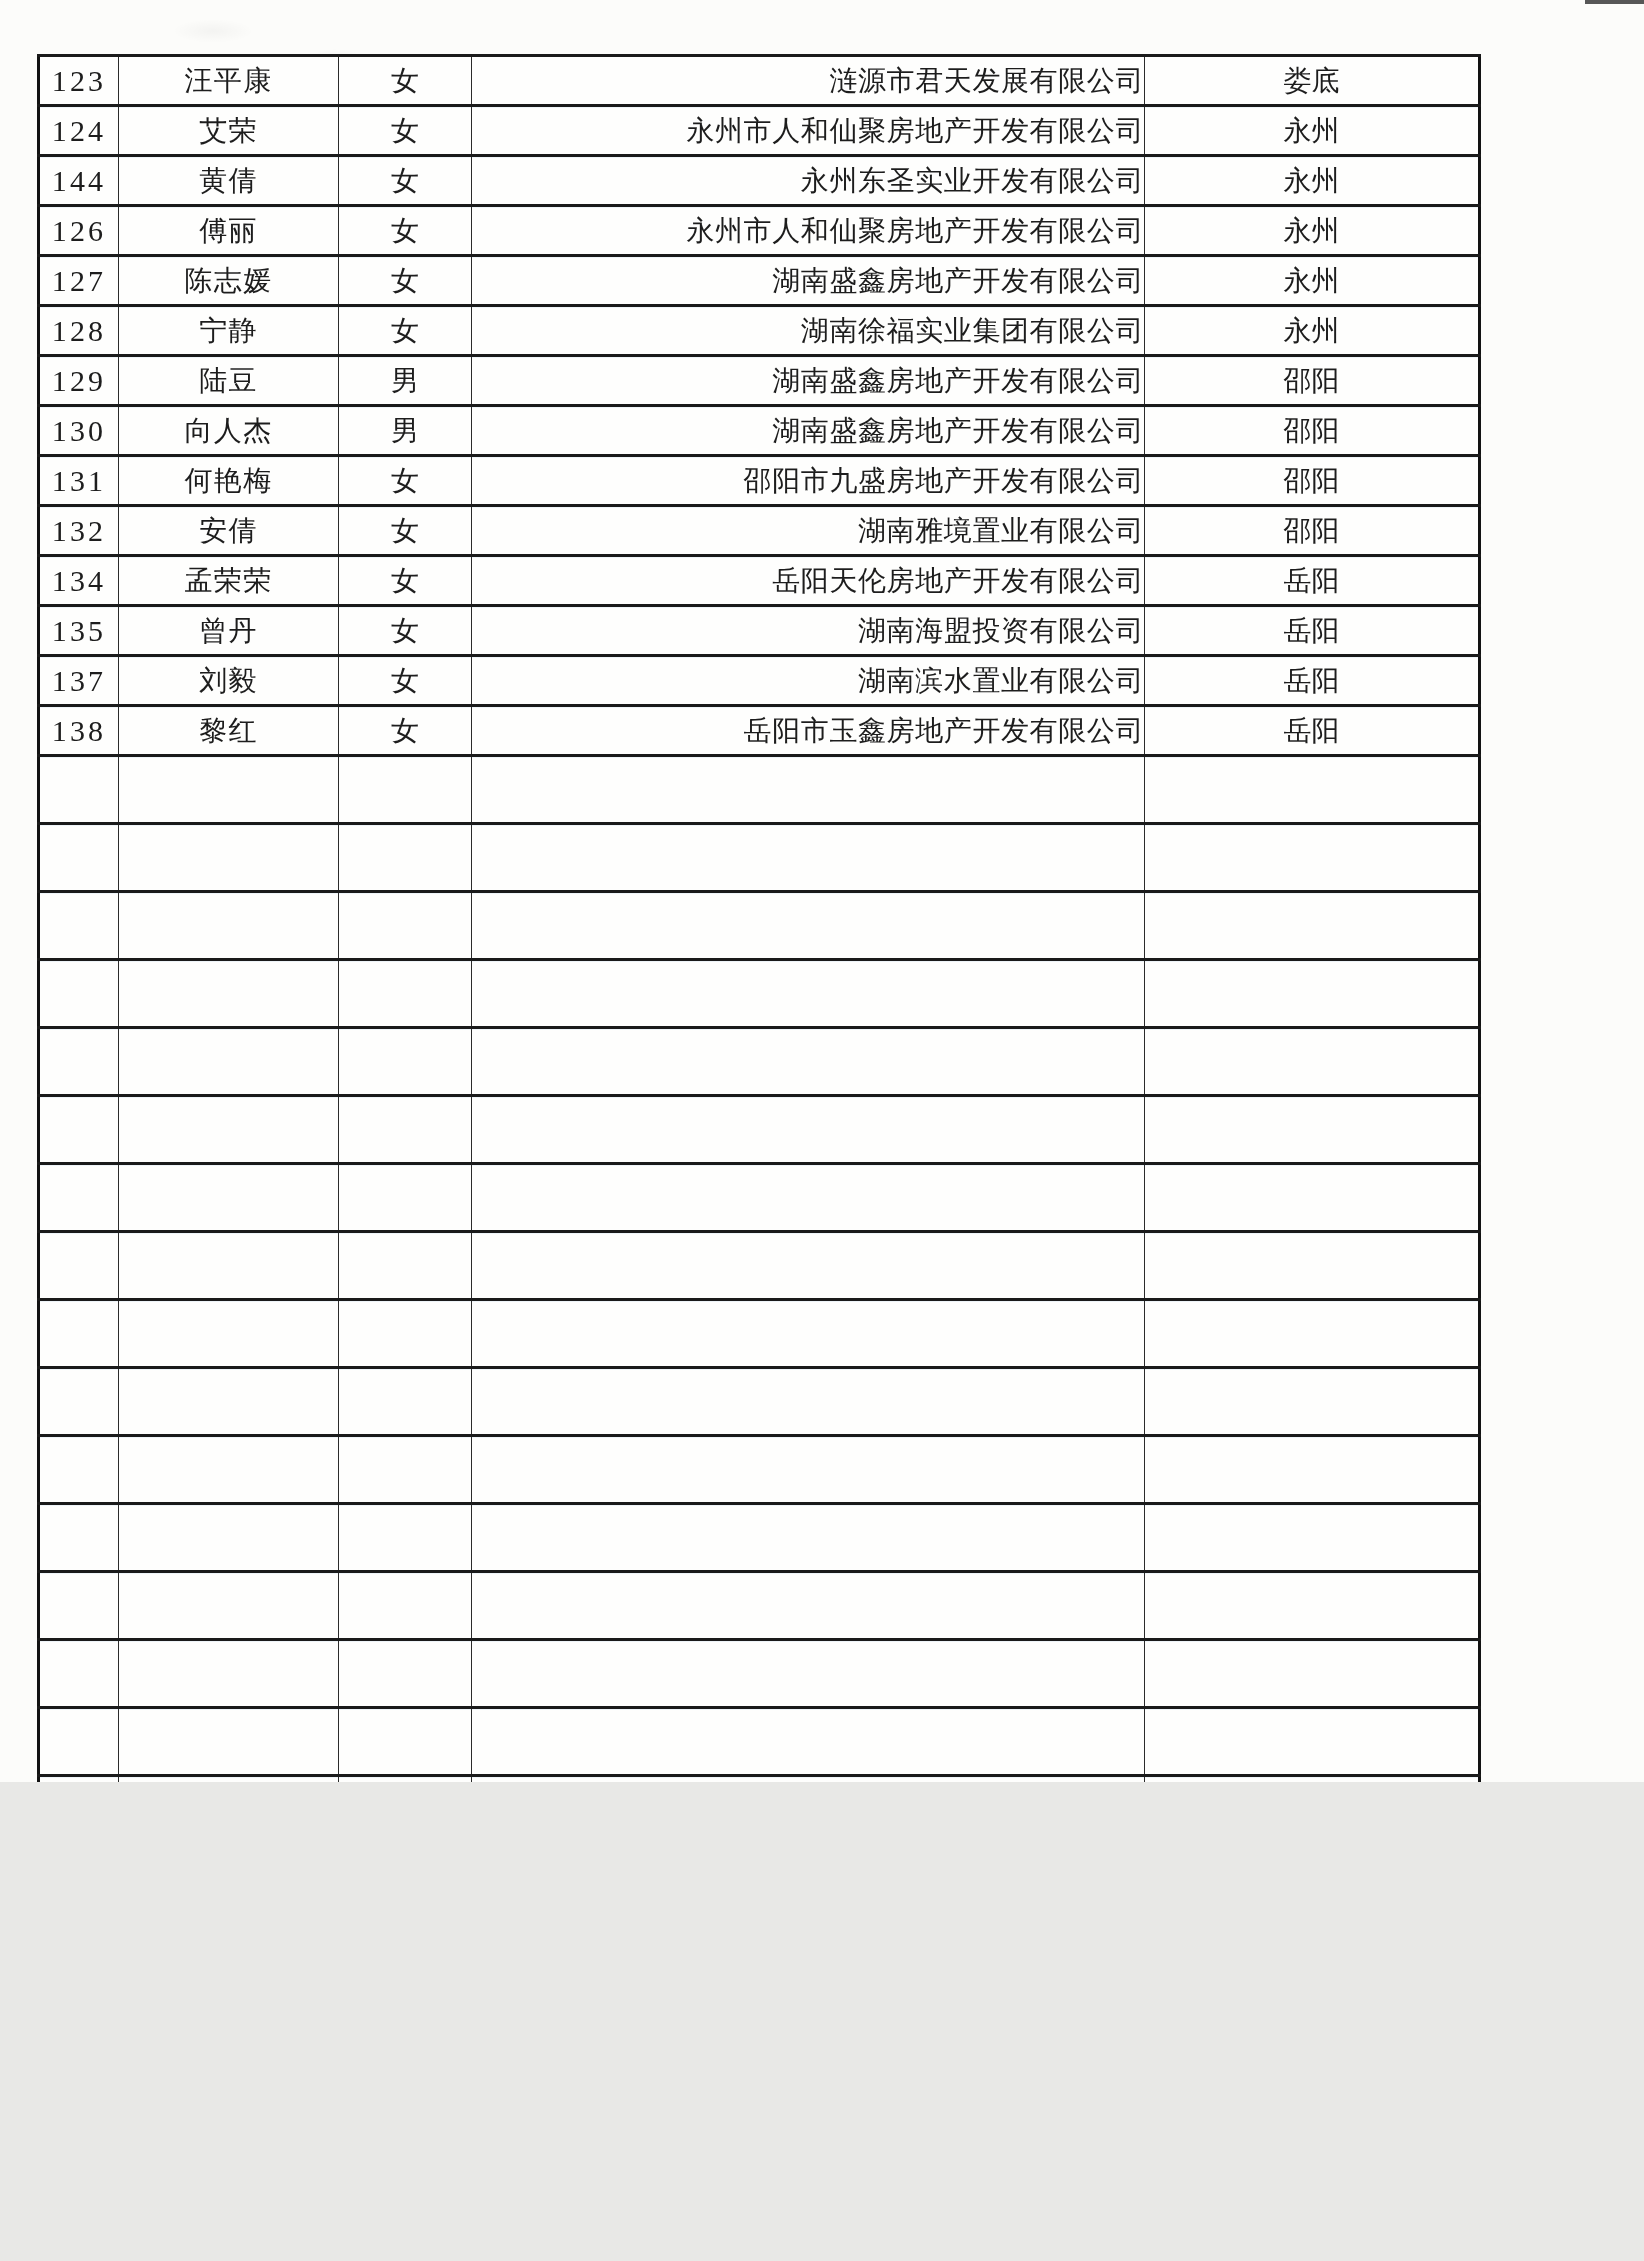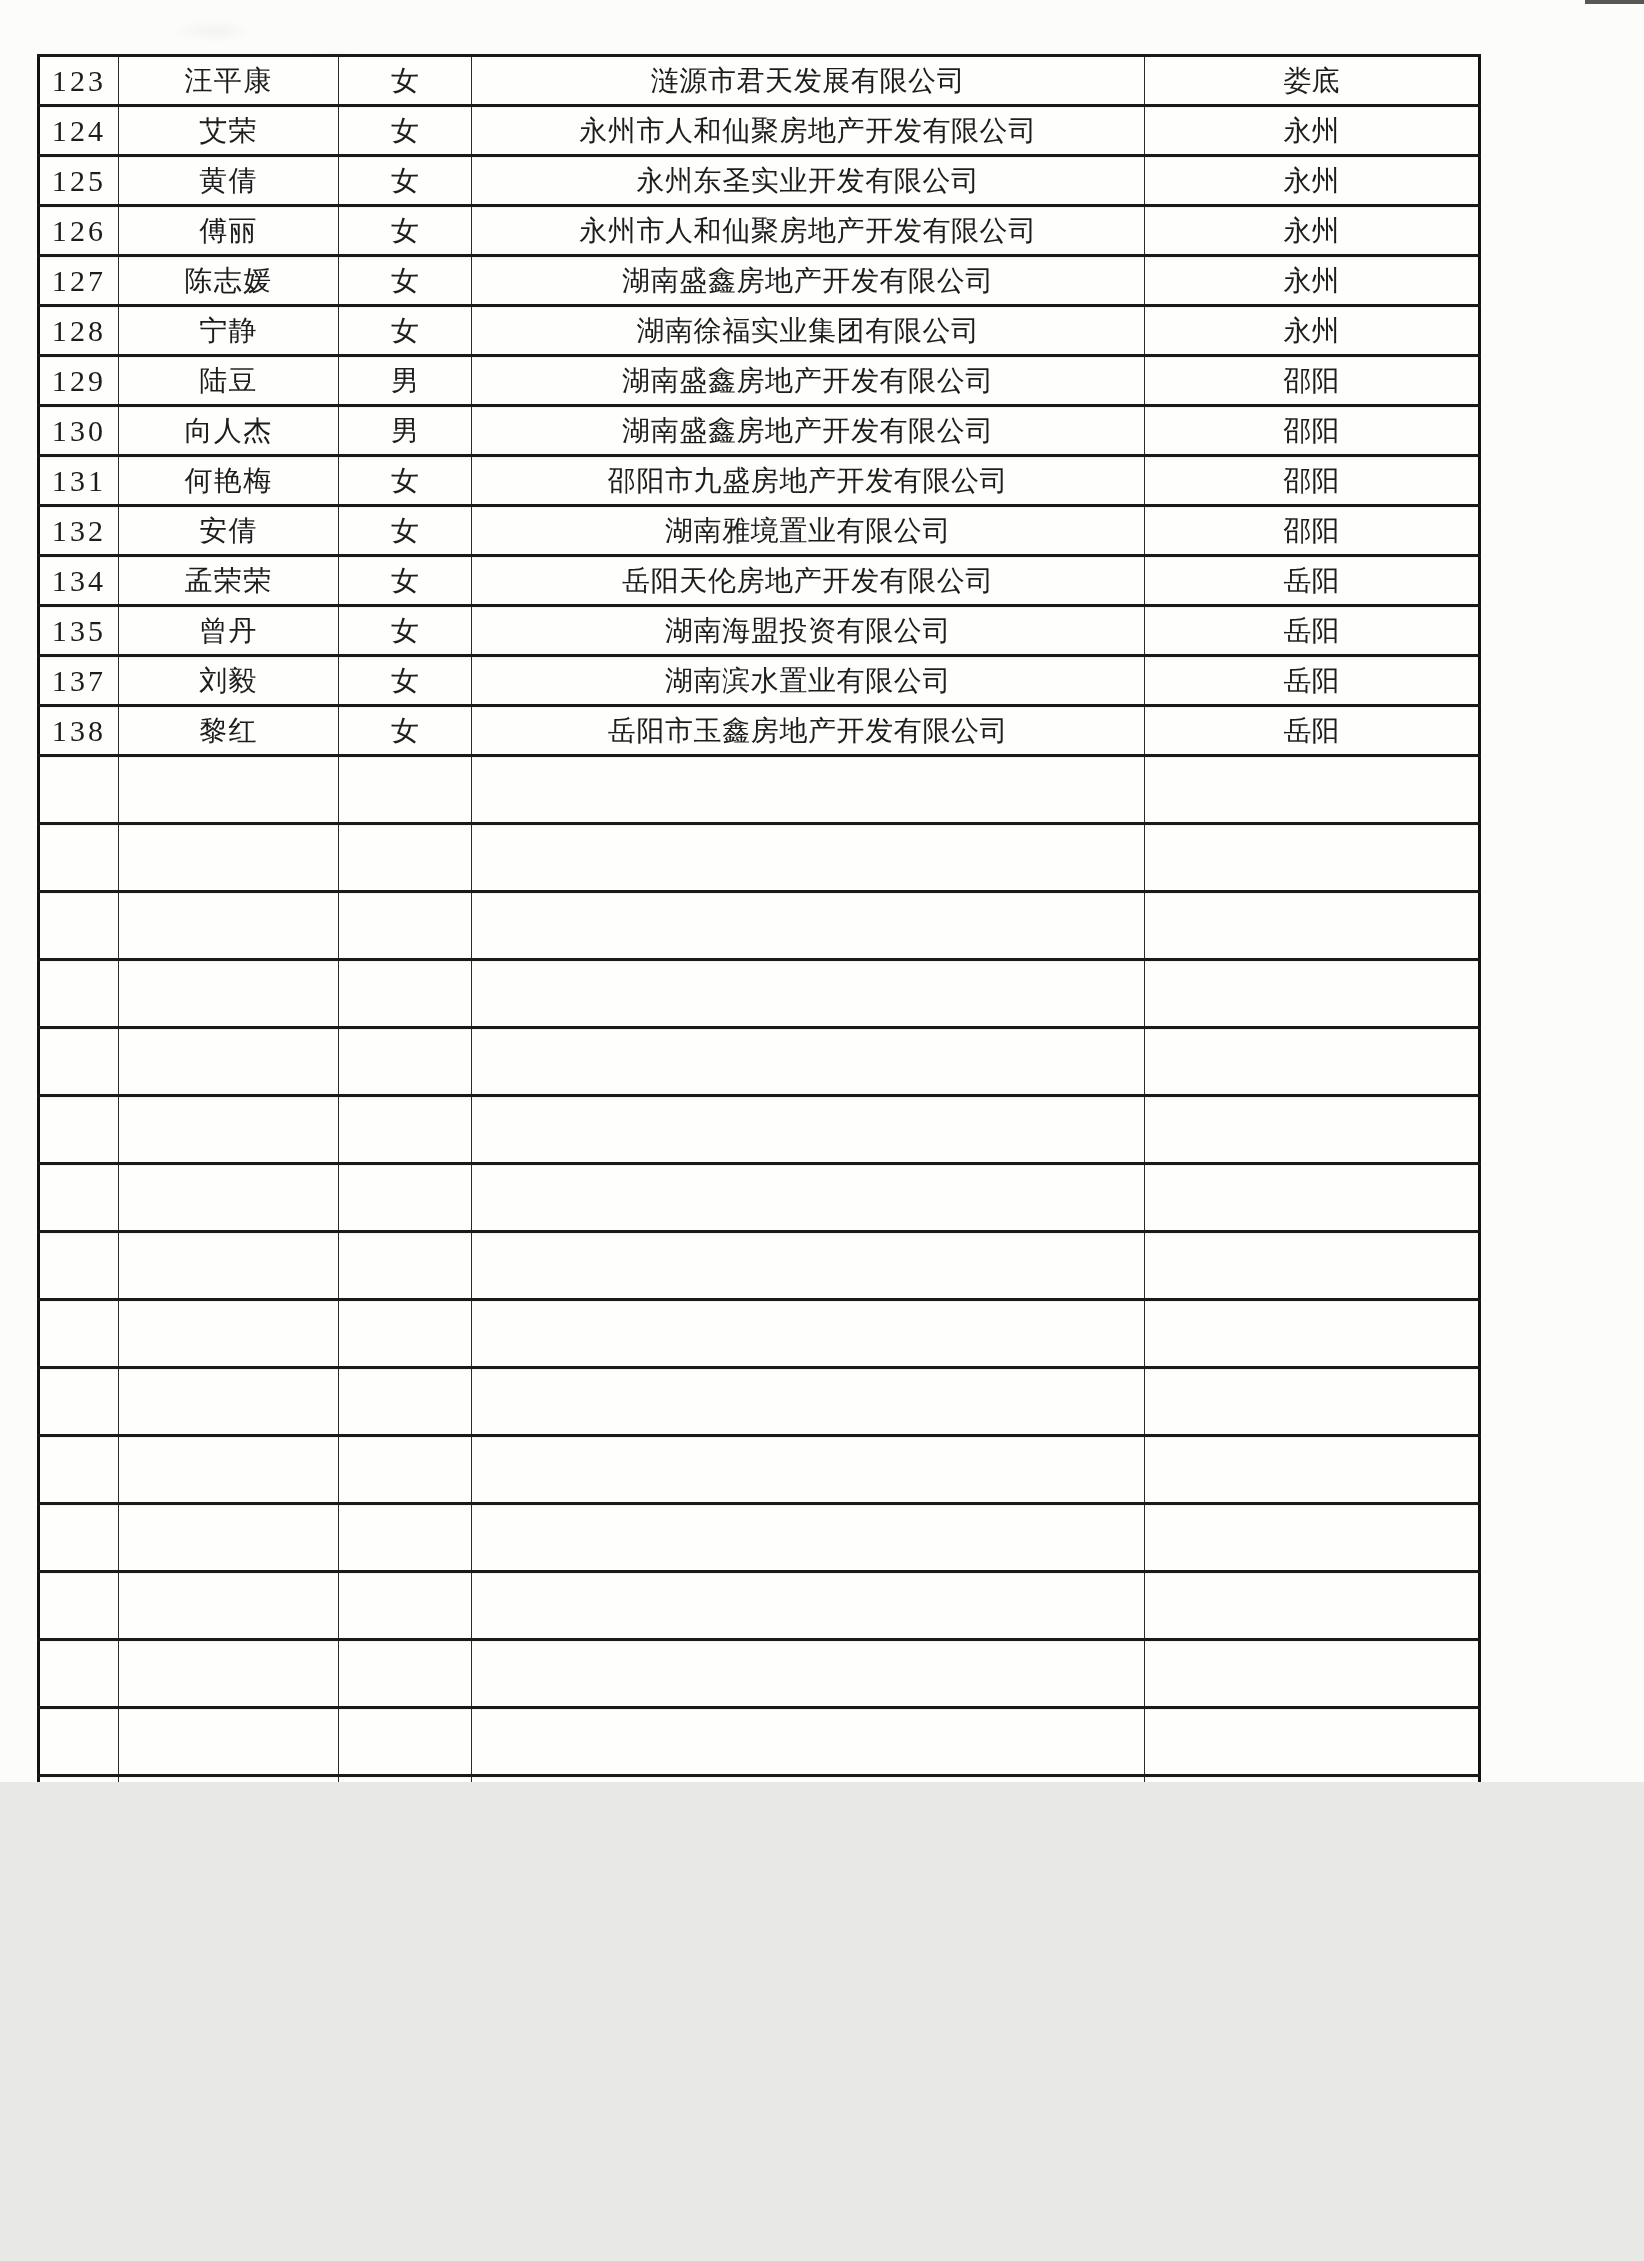--- a/index.html
+++ b/index.html
@@ -50,21 +50,21 @@
     line-height: 1;
     padding: 0;
     overflow: hidden;
     white-space: nowrap;
   }
   .scan-table tr { box-shadow: 0 1.9px 0 rgba(140, 180, 215, 0.16); }
   .scan-table tr.data-row  { height: 50px; }
   .scan-table tr.empty-row { height: 68px; }
   .scan-table td.c-no { letter-spacing: 3.2px; font-size: 30px; }
   .scan-table td.c-name { letter-spacing: 1.3px; }
-  .scan-table td.c-company { letter-spacing: 0.6px; }
+  .scan-table td.c-company { letter-spacing: 0.6px; text-align: right; }
 </style>
 </head>
 <body>
 
 <div class="page">
   <div class="edge-artifact-top-right"></div>
   <div class="edge-artifact-left"></div>
 
   <table class="scan-table">
     <colgroup>
@@ -83,21 +83,21 @@
         <td class="c-city">娄底</td>
       </tr>
       <tr class="data-row">
         <td class="c-no">124</td>
         <td class="c-name">艾荣</td>
         <td class="c-gender">女</td>
         <td class="c-company">永州市人和仙聚房地产开发有限公司</td>
         <td class="c-city">永州</td>
       </tr>
       <tr class="data-row">
-        <td class="c-no">125</td>
+        <td class="c-no">144</td>
         <td class="c-name">黄倩</td>
         <td class="c-gender">女</td>
         <td class="c-company">永州东圣实业开发有限公司</td>
         <td class="c-city">永州</td>
       </tr>
       <tr class="data-row">
         <td class="c-no">126</td>
         <td class="c-name">傅丽</td>
         <td class="c-gender">女</td>
         <td class="c-company">永州市人和仙聚房地产开发有限公司</td>

